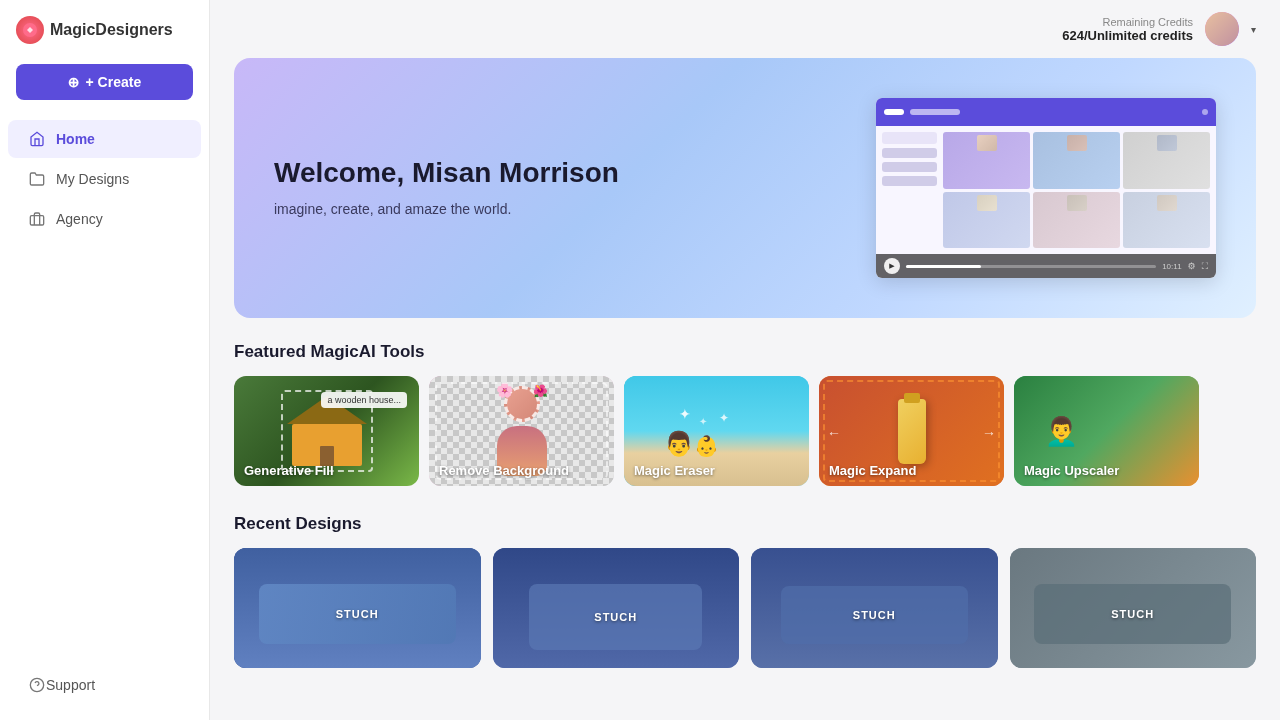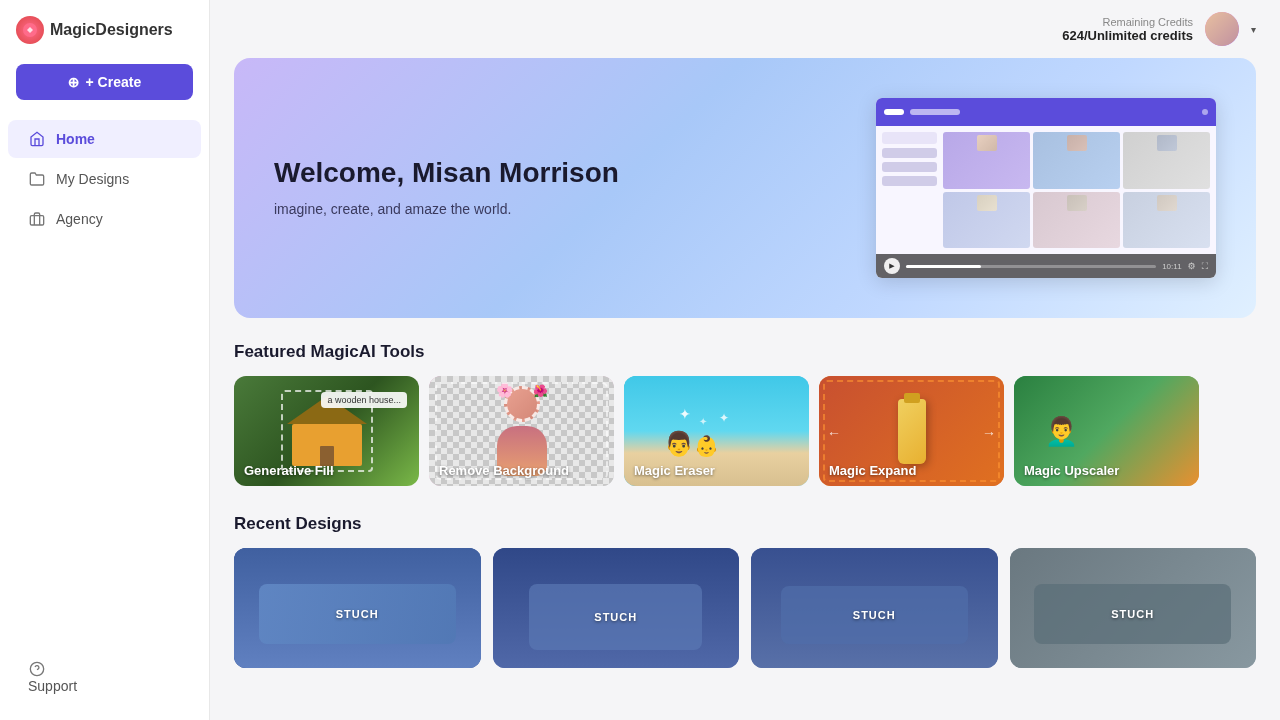--- a/index.html
+++ b/index.html
@@ -55,28 +55,27 @@
       color: #555;
       cursor: pointer;
       border-radius: 8px;
       margin: 0 8px 2px 8px;
     }
     .nav-item.active { background: #f0efff; color: #5b4cdb; font-weight: 600; }
     .nav-icon { width: 18px; height: 18px; display: flex; align-items: center; justify-content: center; }
     .spacer { flex: 1; }
     .support-item {
       display: flex;
-      align-items: flex-start;
+      align-items: center;
       gap: 0;
       padding: 10px 20px;
       font-size: 14px;
       color: #555;
       cursor: pointer;
       margin: 0 8px;
-      flex-direction: column;
     }
 
     
     #main {
       flex: 1;
       overflow-y: auto;
       background: #f5f5f7;
     }
 
     

